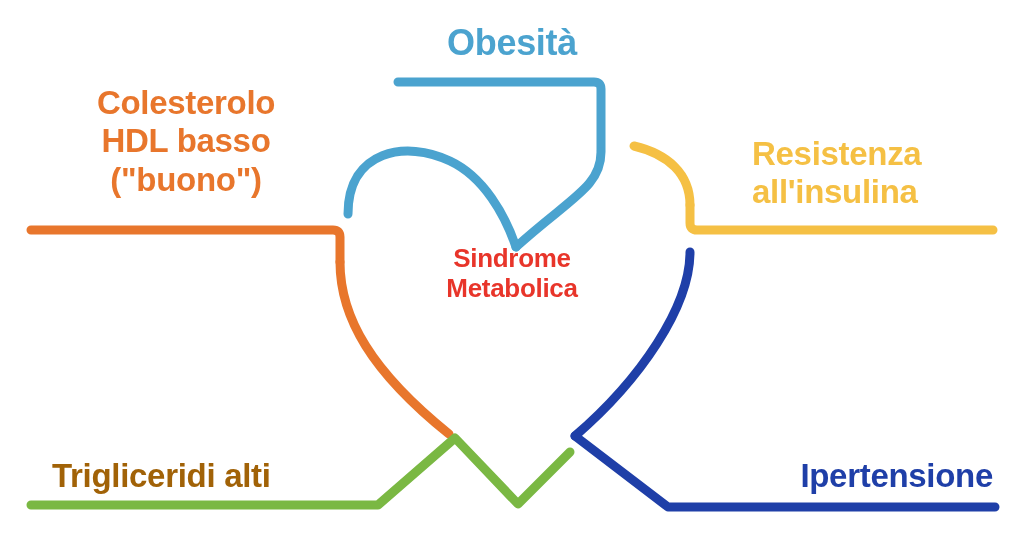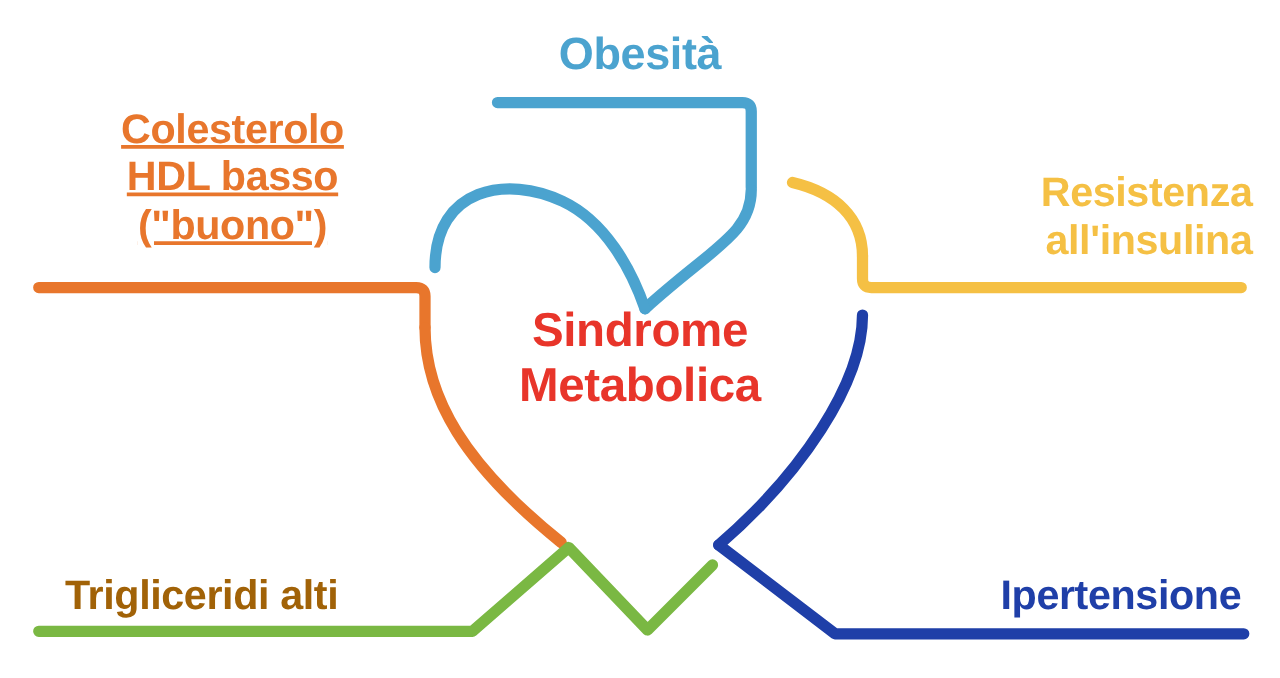--- a/index.html
+++ b/index.html
@@ -47,38 +47,37 @@
     color: #4BA3CF;
   }
   
   #label-colesterolo {
     left: 36px;
     top: 84px;
     width: 300px;
     text-align: center;
     font-size: 33px;
     color: #E8762C;
-    text-decoration: underline;
   }
   
   #label-resistenza {
     left: 752px;
     top: 135px;
     width: 250px;
-    text-align: right;
+    text-align: left;
     font-size: 33px;
     color: #F5C044;
   }
   
   #label-center {
     left: 362px;
     top: 243px;
     width: 300px;
     text-align: center;
-    font-size: 38px;
+    font-size: 26px;
     color: #E8352A;
   }
   
   #label-trigliceridi {
     left: 52px;
     top: 457px;
     font-size: 33px;
     color: #a16207;
   }
   

